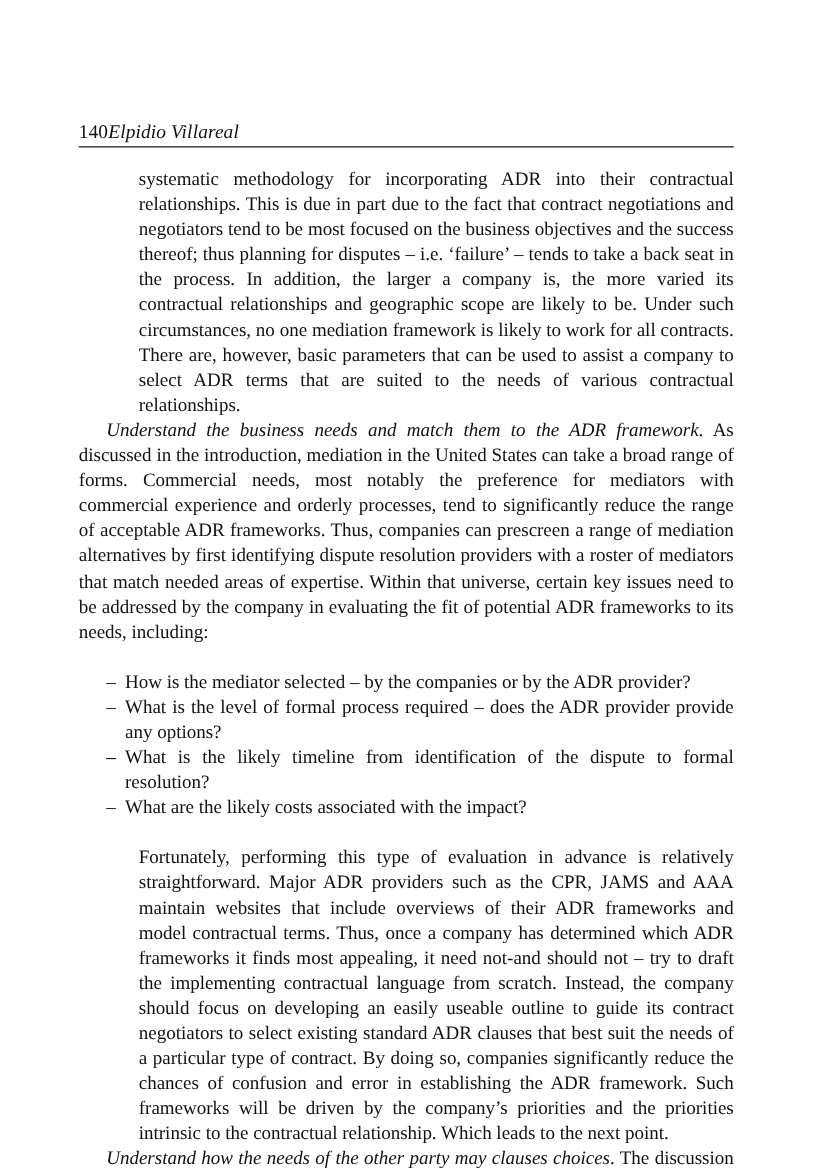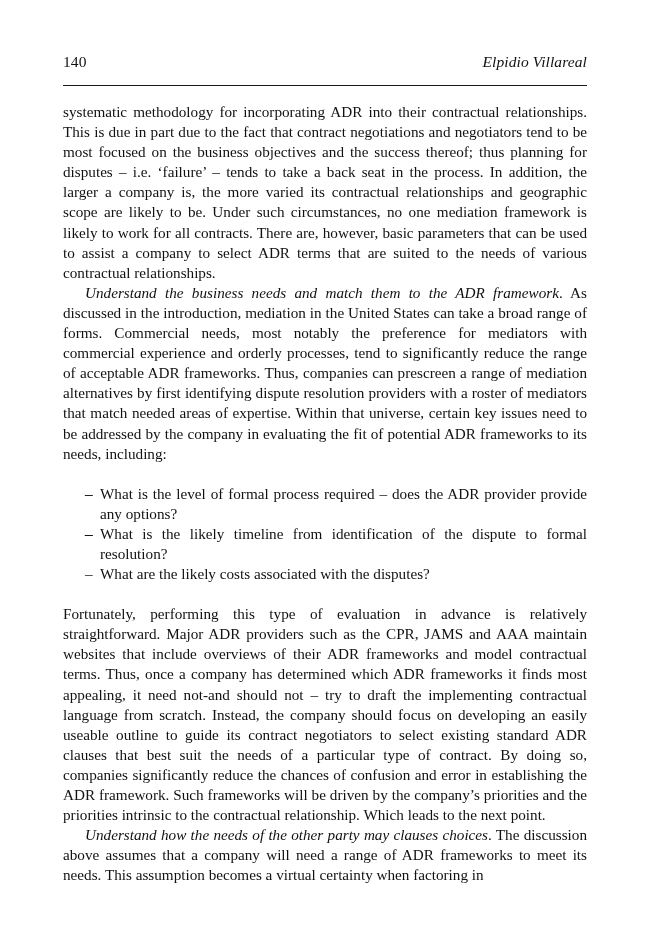--- a/index.html
+++ b/index.html
@@ -27,33 +27,34 @@
     position: absolute;
     left: 63px;
     top: 52px;
     width: 524px;
   }
 
   
   .running-head {
     display: flex;
     align-items: baseline;
-    justify-content: space-between;
+    justify-content: flex-start;
     font-size: 15.5px;
     line-height: 19px;
-    padding-bottom: 14px;
+    padding-bottom: 2px;
     border-bottom: 1.3px solid #1a1a1a;
   }
   .folio {
     font-style: normal;
     letter-spacing: 0.1px;
   }
   .head-author {
     font-style: italic;
     letter-spacing: 0.1px;
+    margin-top: 44px;
   }
 
   
   .body-text {
     margin-top: 16px;
     font-size: 15.2px;
     line-height: 20.1px;
     text-align: justify;
     text-justify: inter-word;
     hyphens: none;
@@ -61,20 +62,21 @@
 
   p.para {
     margin: 0;
     text-align: justify;
   }
   p.indent {
     text-indent: 22px;
   }
   p.noindent {
     text-indent: 0;
+    margin-left: 48px;
   }
   .lead-in {
     font-style: italic;
   }
 
   
   ul.dash-list {
     list-style: none;
     margin: 20px 0 20px 0;
     padding: 0;
@@ -110,26 +112,26 @@
       <span class="head-author">Elpidio Villareal</span>
     </div>
 
     <div class="body-text">
 
       <p class="para noindent">systematic methodology for incorporating ADR into their contractual relationships. This is due in part due to the fact that contract negotiations and negotiators tend to be most focused on the business objectives and the success thereof; thus planning for disputes – i.e. ‘failure’ – tends to take a back seat in the process. In addition, the larger a company is, the more varied its contractual relationships and geographic scope are likely to be. Under such circumstances, no one mediation framework is likely to work for all contracts. There are, however, basic parameters that can be used to assist a company to select ADR terms that are suited to the needs of various contractual relationships.</p>
 
       <p class="para indent"><span class="lead-in">Understand the business needs and match them to the ADR framework</span><span>. As discussed in the introduction, mediation in the United States can take a broad range of forms. Commercial needs, most notably the preference for mediators with commercial experience and orderly processes, tend to significantly reduce the range of acceptable ADR frameworks. Thus, companies can prescreen a range of mediation alternatives by first identifying dispute resolution providers with a roster of mediators that match needed areas of expertise. Within that universe, certain key issues need to be addressed by the company in evaluating the fit of potential ADR frameworks to its needs, including:</span></p>
 
       <ul class="dash-list">
-        <li class="wrap"><span class="dash">–</span></li>
+        <li class="wrap"><span class="dash">–</span><span>How is the mediator selected – by the companies or by the ADR provider?</span></li>
         <li class="wrap"><span class="dash">–</span><span>What is the level of formal process required – does the ADR provider provide any options?</span></li>
         <li class="nowrap"><span class="dash">–</span></li>
         <li class="wrap"><span class="dash">–</span></li>
         <li class="wrap"><span class="dash">–</span><span>What is the likely timeline from identification of the dispute to formal resolution?</span></li>
-        <li class="nowrap"><span class="dash">–</span><span>What are the likely costs associated with the disputes?</span></li>
+        <li class="nowrap"><span class="dash">–</span><span>What are the likely costs associated with the impact?</span></li>
       </ul>
 
       <p class="para noindent">Fortunately, performing this type of evaluation in advance is relatively straightforward. Major ADR providers such as the CPR, JAMS and AAA maintain websites that include overviews of their ADR frameworks and model contractual terms. Thus, once a company has determined which ADR frameworks it finds most appealing, it need not-and should not – try to draft the implementing contractual language from scratch. Instead, the company should focus on developing an easily useable outline to guide its contract negotiators to select existing standard ADR clauses that best suit the needs of a particular type of contract. By doing so, companies significantly reduce the chances of confusion and error in establishing the ADR framework. Such frameworks will be driven by the company’s priorities and the priorities intrinsic to the contractual relationship. Which leads to the next point.</p>
 
       <p class="para indent"><span class="lead-in">Understand how the needs of the other party may clauses choices</span><span>. The discussion above assumes that a company will need a range of ADR frameworks to meet its needs. This assumption becomes a virtual certainty when factoring in</span></p>
 
     </div>
   </div>
 </div>
 

